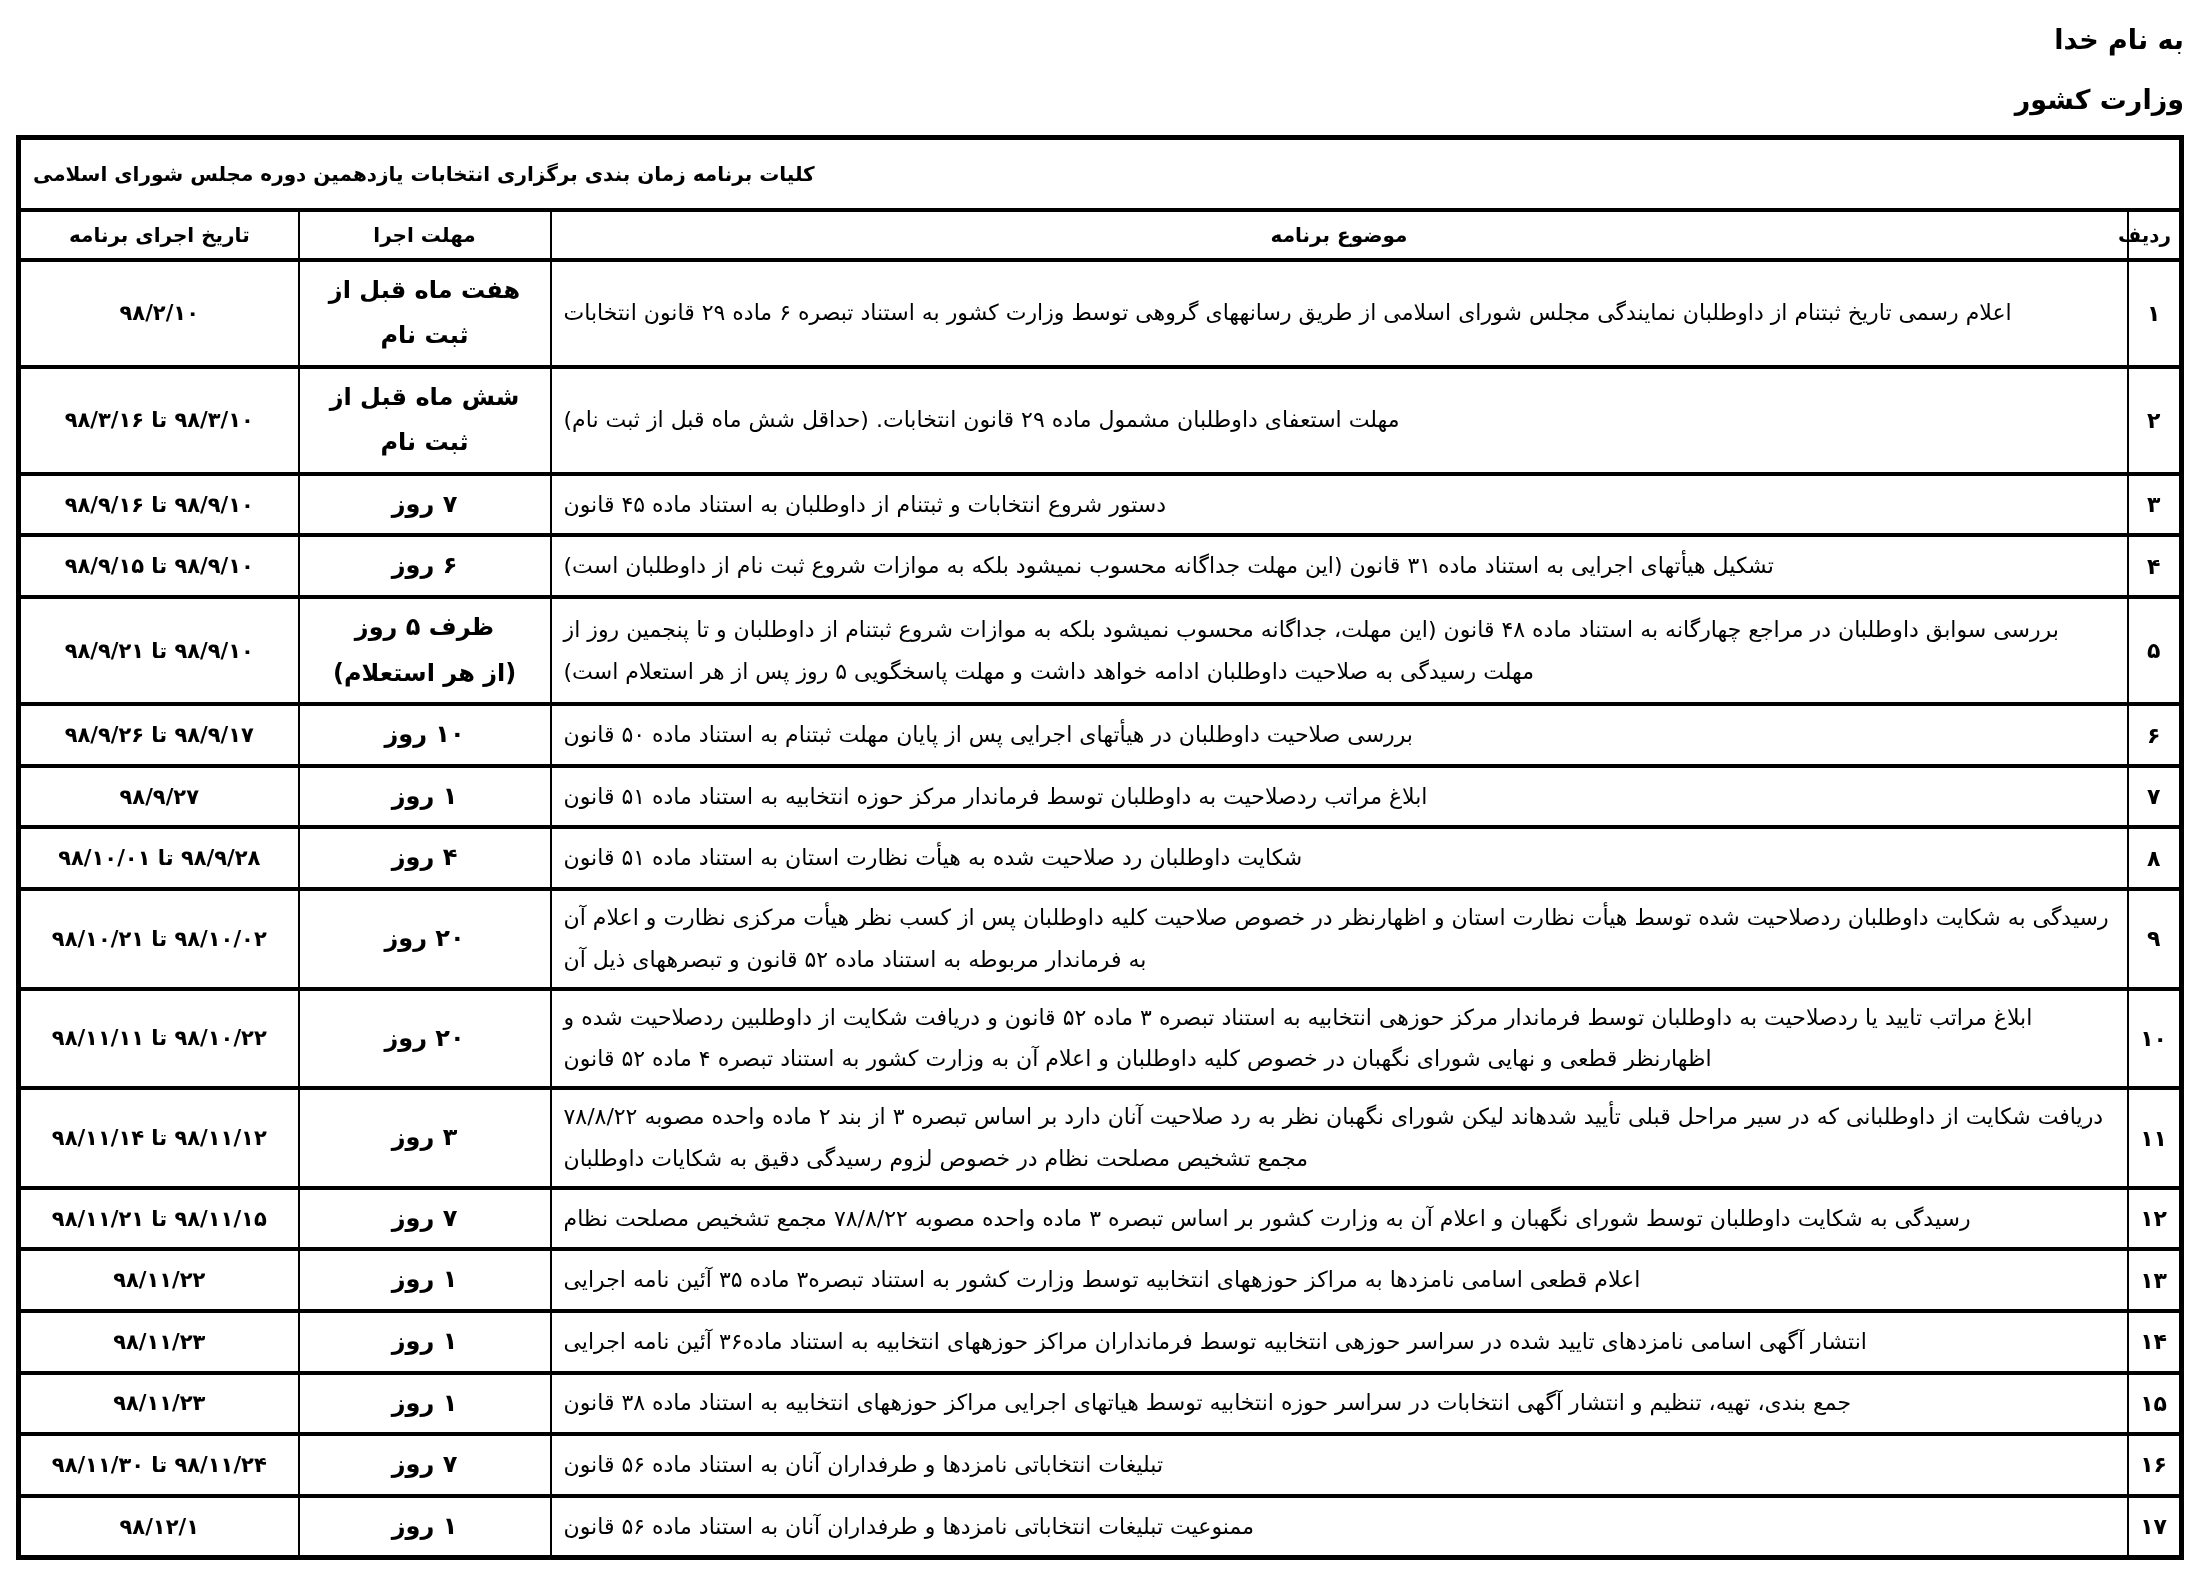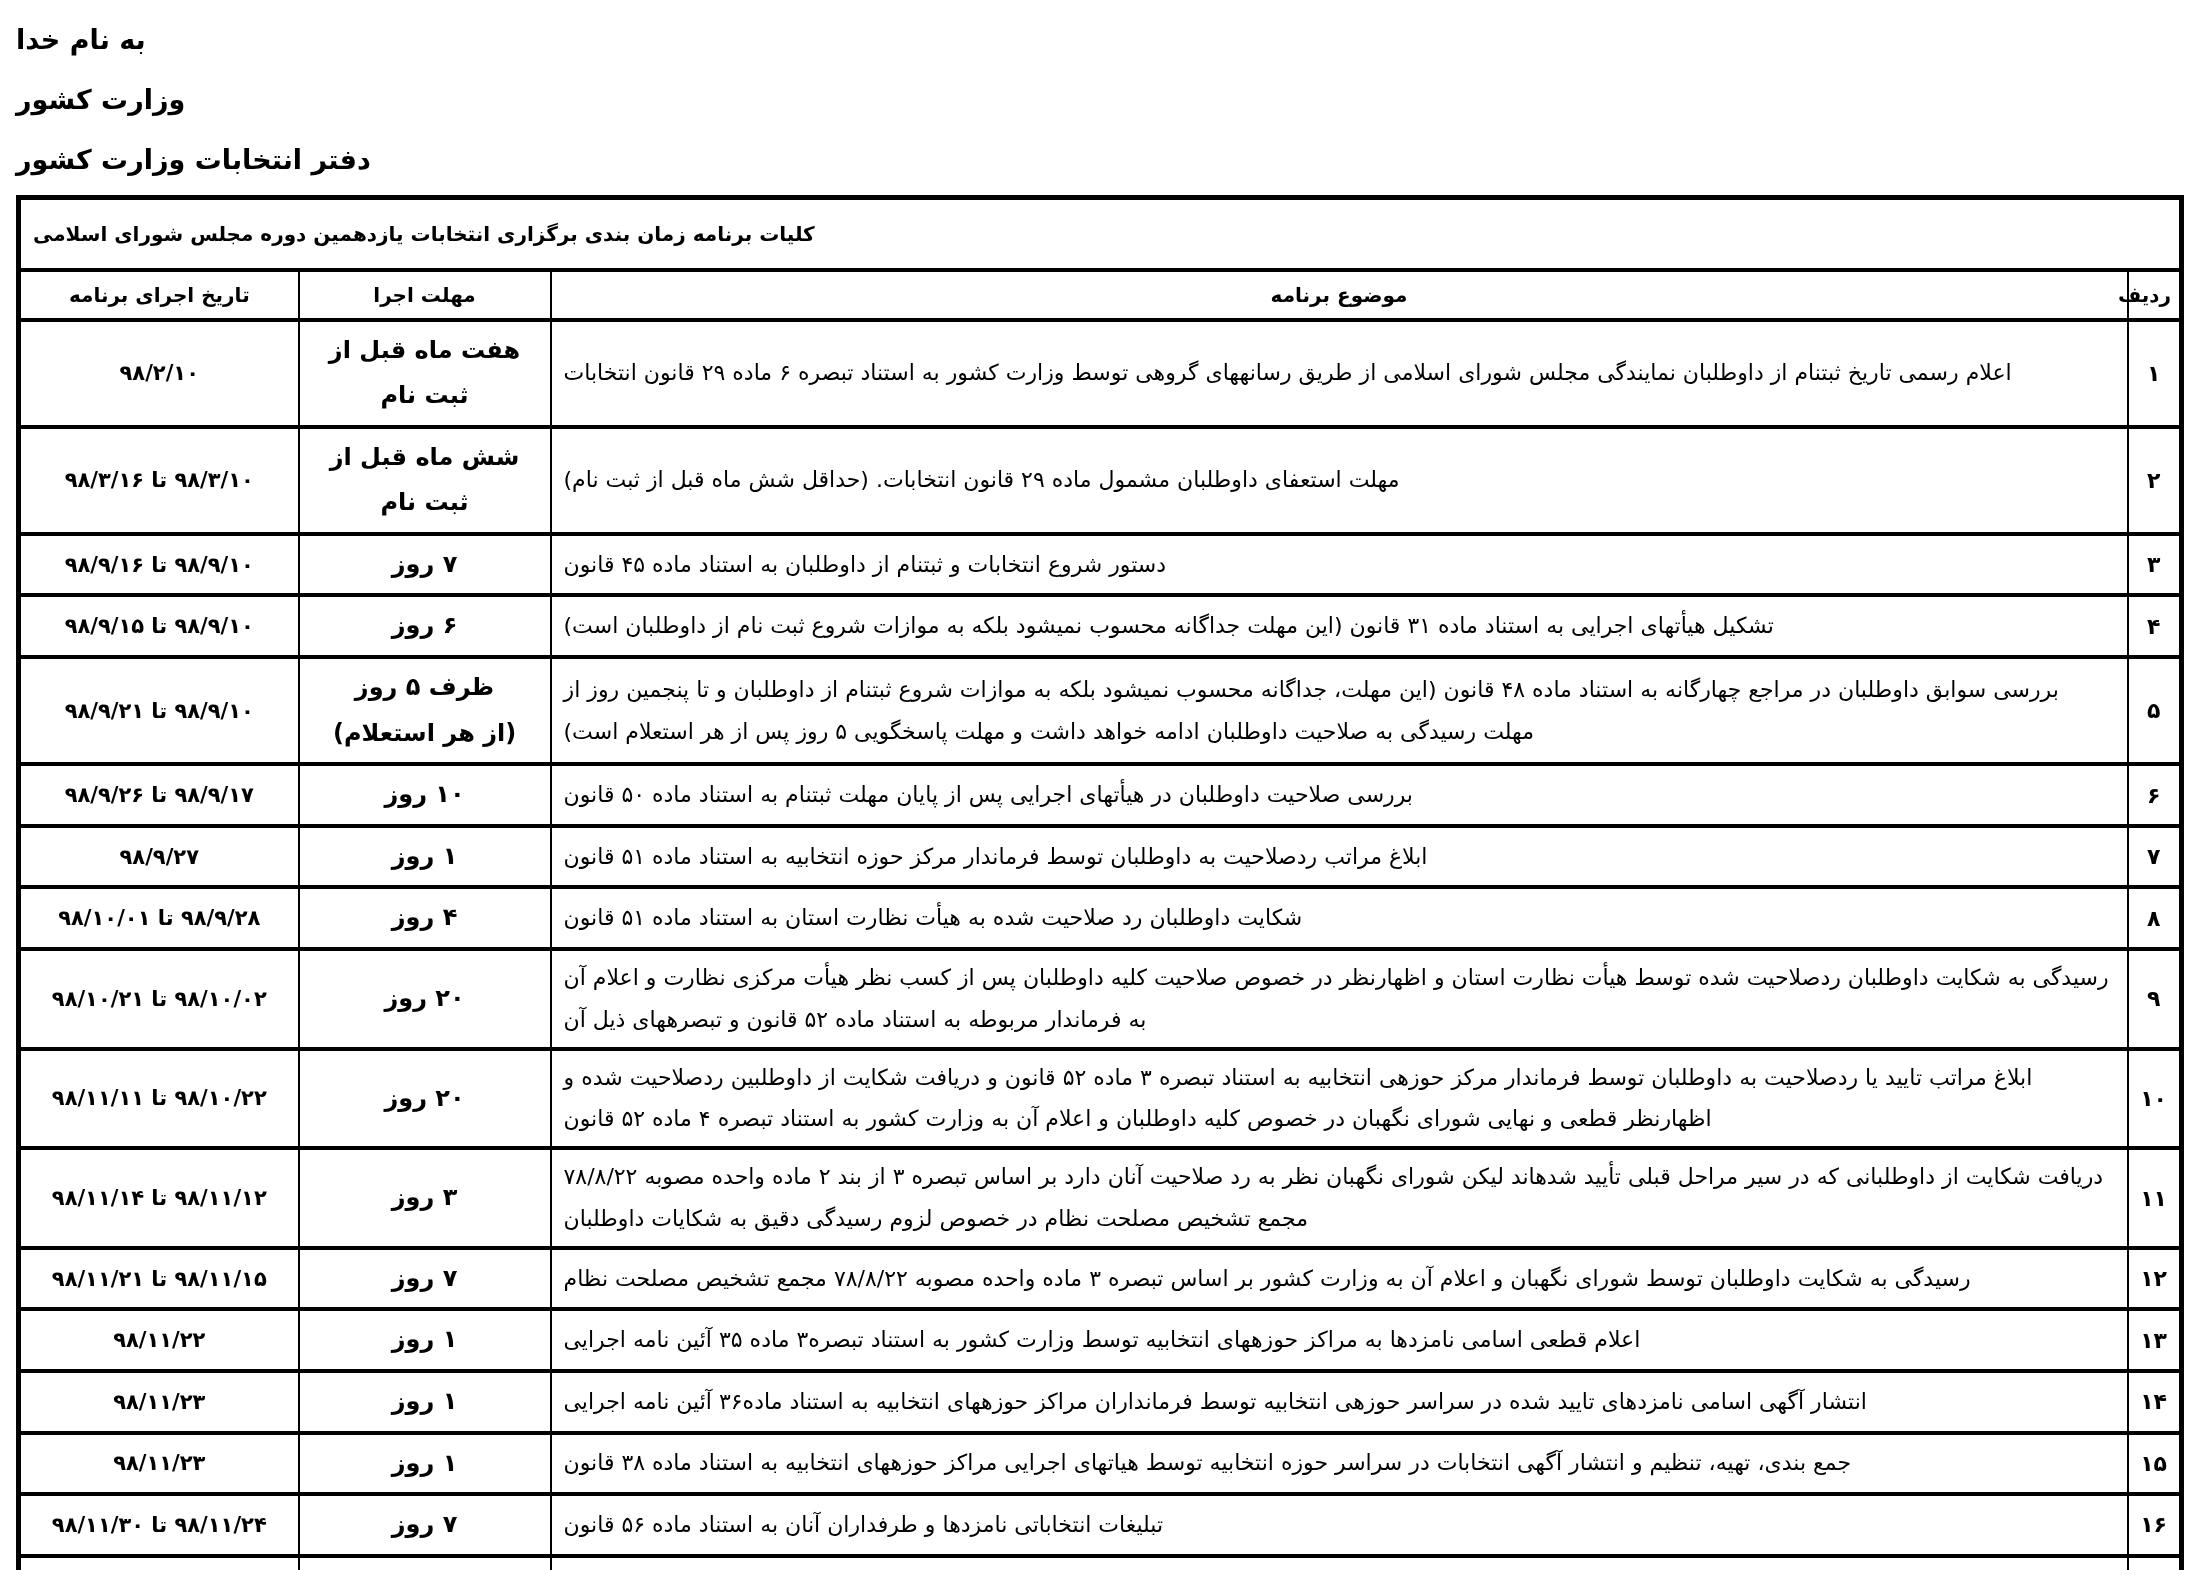--- a/index.html
+++ b/index.html
@@ -5,21 +5,21 @@
   * { box-sizing: border-box; }
   html, body {
     margin: 0; padding: 0;
     width: 2200px; height: 1570px;
     background: #ffffff; color: #000000;
     font-family: "DejaVu Sans", "Liberation Sans", sans-serif;
     overflow: hidden;
   }
   .page { padding: 26px 16px 10px 16px; }
 
-  .doc-header { text-align: left; }
+  .doc-header { text-align: right; }
   .doc-header .hline {
     font-size: 27px; font-weight: bold;
     line-height: 1; margin-bottom: 33px;
     letter-spacing: 0;
   }
   .doc-header .hline:last-child { margin-bottom: 22px; }
 
   table.schedule {
     width: 2168px;
     border-collapse: collapse;
@@ -51,21 +51,20 @@
   tbody td { height: 52px; }
 </style>
 </head>
 <body>
 
 <div class="page">
 
   <div class="doc-header">
     <div class="hline">به نام خدا</div>
     <div class="hline">وزارت کشور</div>
-    <div class="hline">دفتر انتخابات وزارت کشور</div>
   </div>
 
   <table class="schedule">
     <colgroup>
       <col style="width:54px">
       <col>
       <col style="width:252px">
       <col style="width:280px">
     </colgroup>
     <thead>

